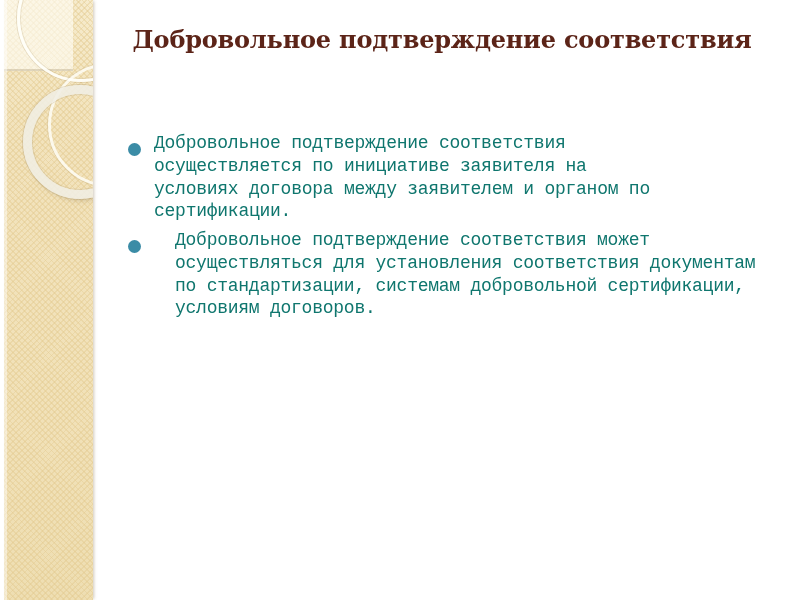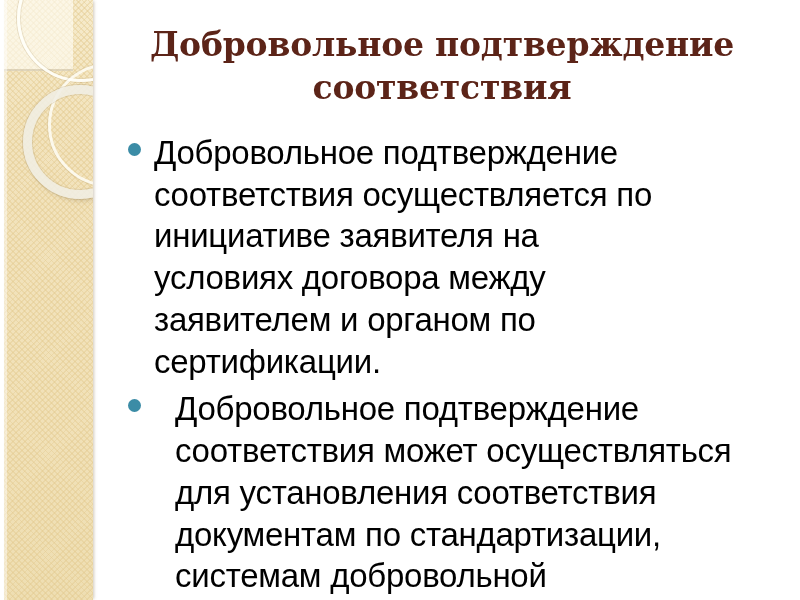--- a/index.html
+++ b/index.html
@@ -100,21 +100,21 @@
 
   
   .title {
     position: absolute;
     left: 118px;
     top: 24px;
     width: 648px;
     text-align: center;
     font-family: "DejaVu Serif", serif;
     font-weight: bold;
-    font-size: 33px;
+    font-size: 24px;
     line-height: 1.30;
     color: #5c2418;
     letter-spacing: -0.2px;
   }
 
   
   .body {
     position: absolute;
     left: 128px;
     top: 132px;
@@ -131,24 +131,24 @@
     padding-top: 11px;
   }
   .bullet-dot {
     width: 13px;
     height: 13px;
     border-radius: 50%;
     background: #3b8ca6;
   }
   .bullet-text {
     flex: 1 1 auto;
-    font-family: Liberation Sans, sans-serif;
-    font-size: 33px;
+    font-family: Liberation Mono, monospace;
+    font-size: 18px;
     line-height: 1.265;
-    color: #000000;
+    color: #0f766e;
     letter-spacing: -0.25px;
   }
   .bullet-text.narrow { max-width: 500px; }
   .bullet-text.wide   { max-width: 612px; margin-left: 21px; }
 </style>
 </head>
 <body>
 
 <div id="slide">
 

